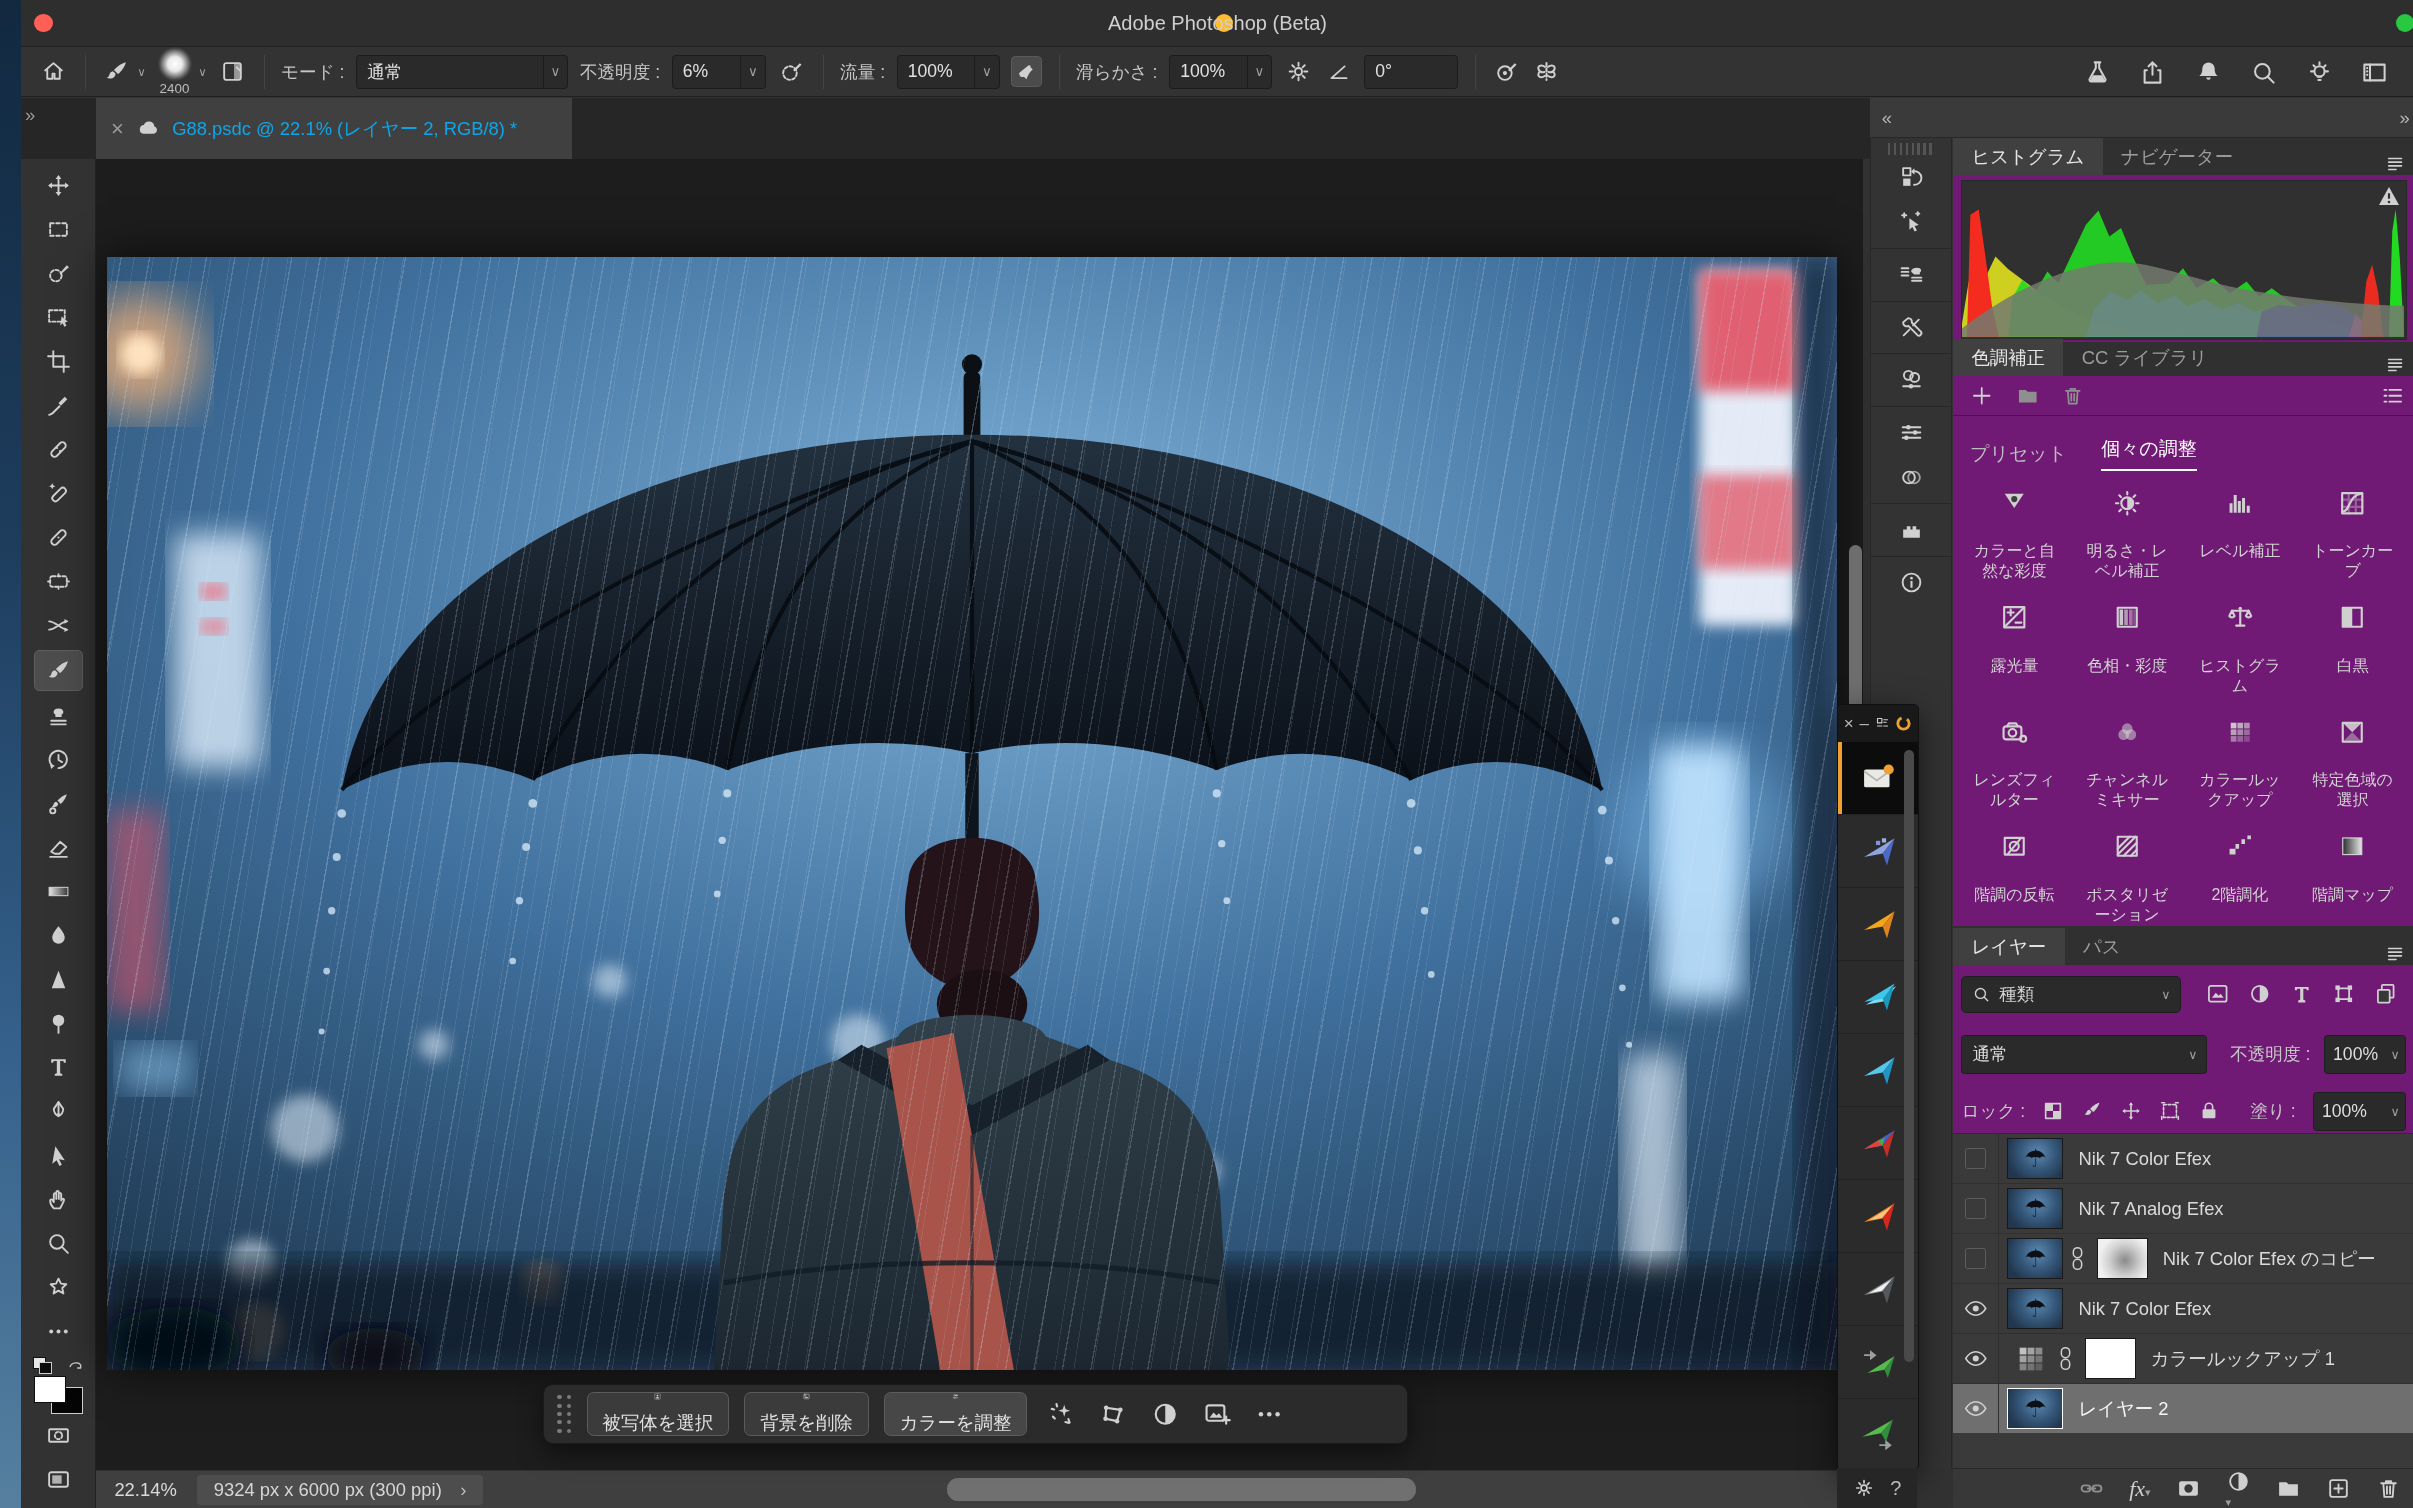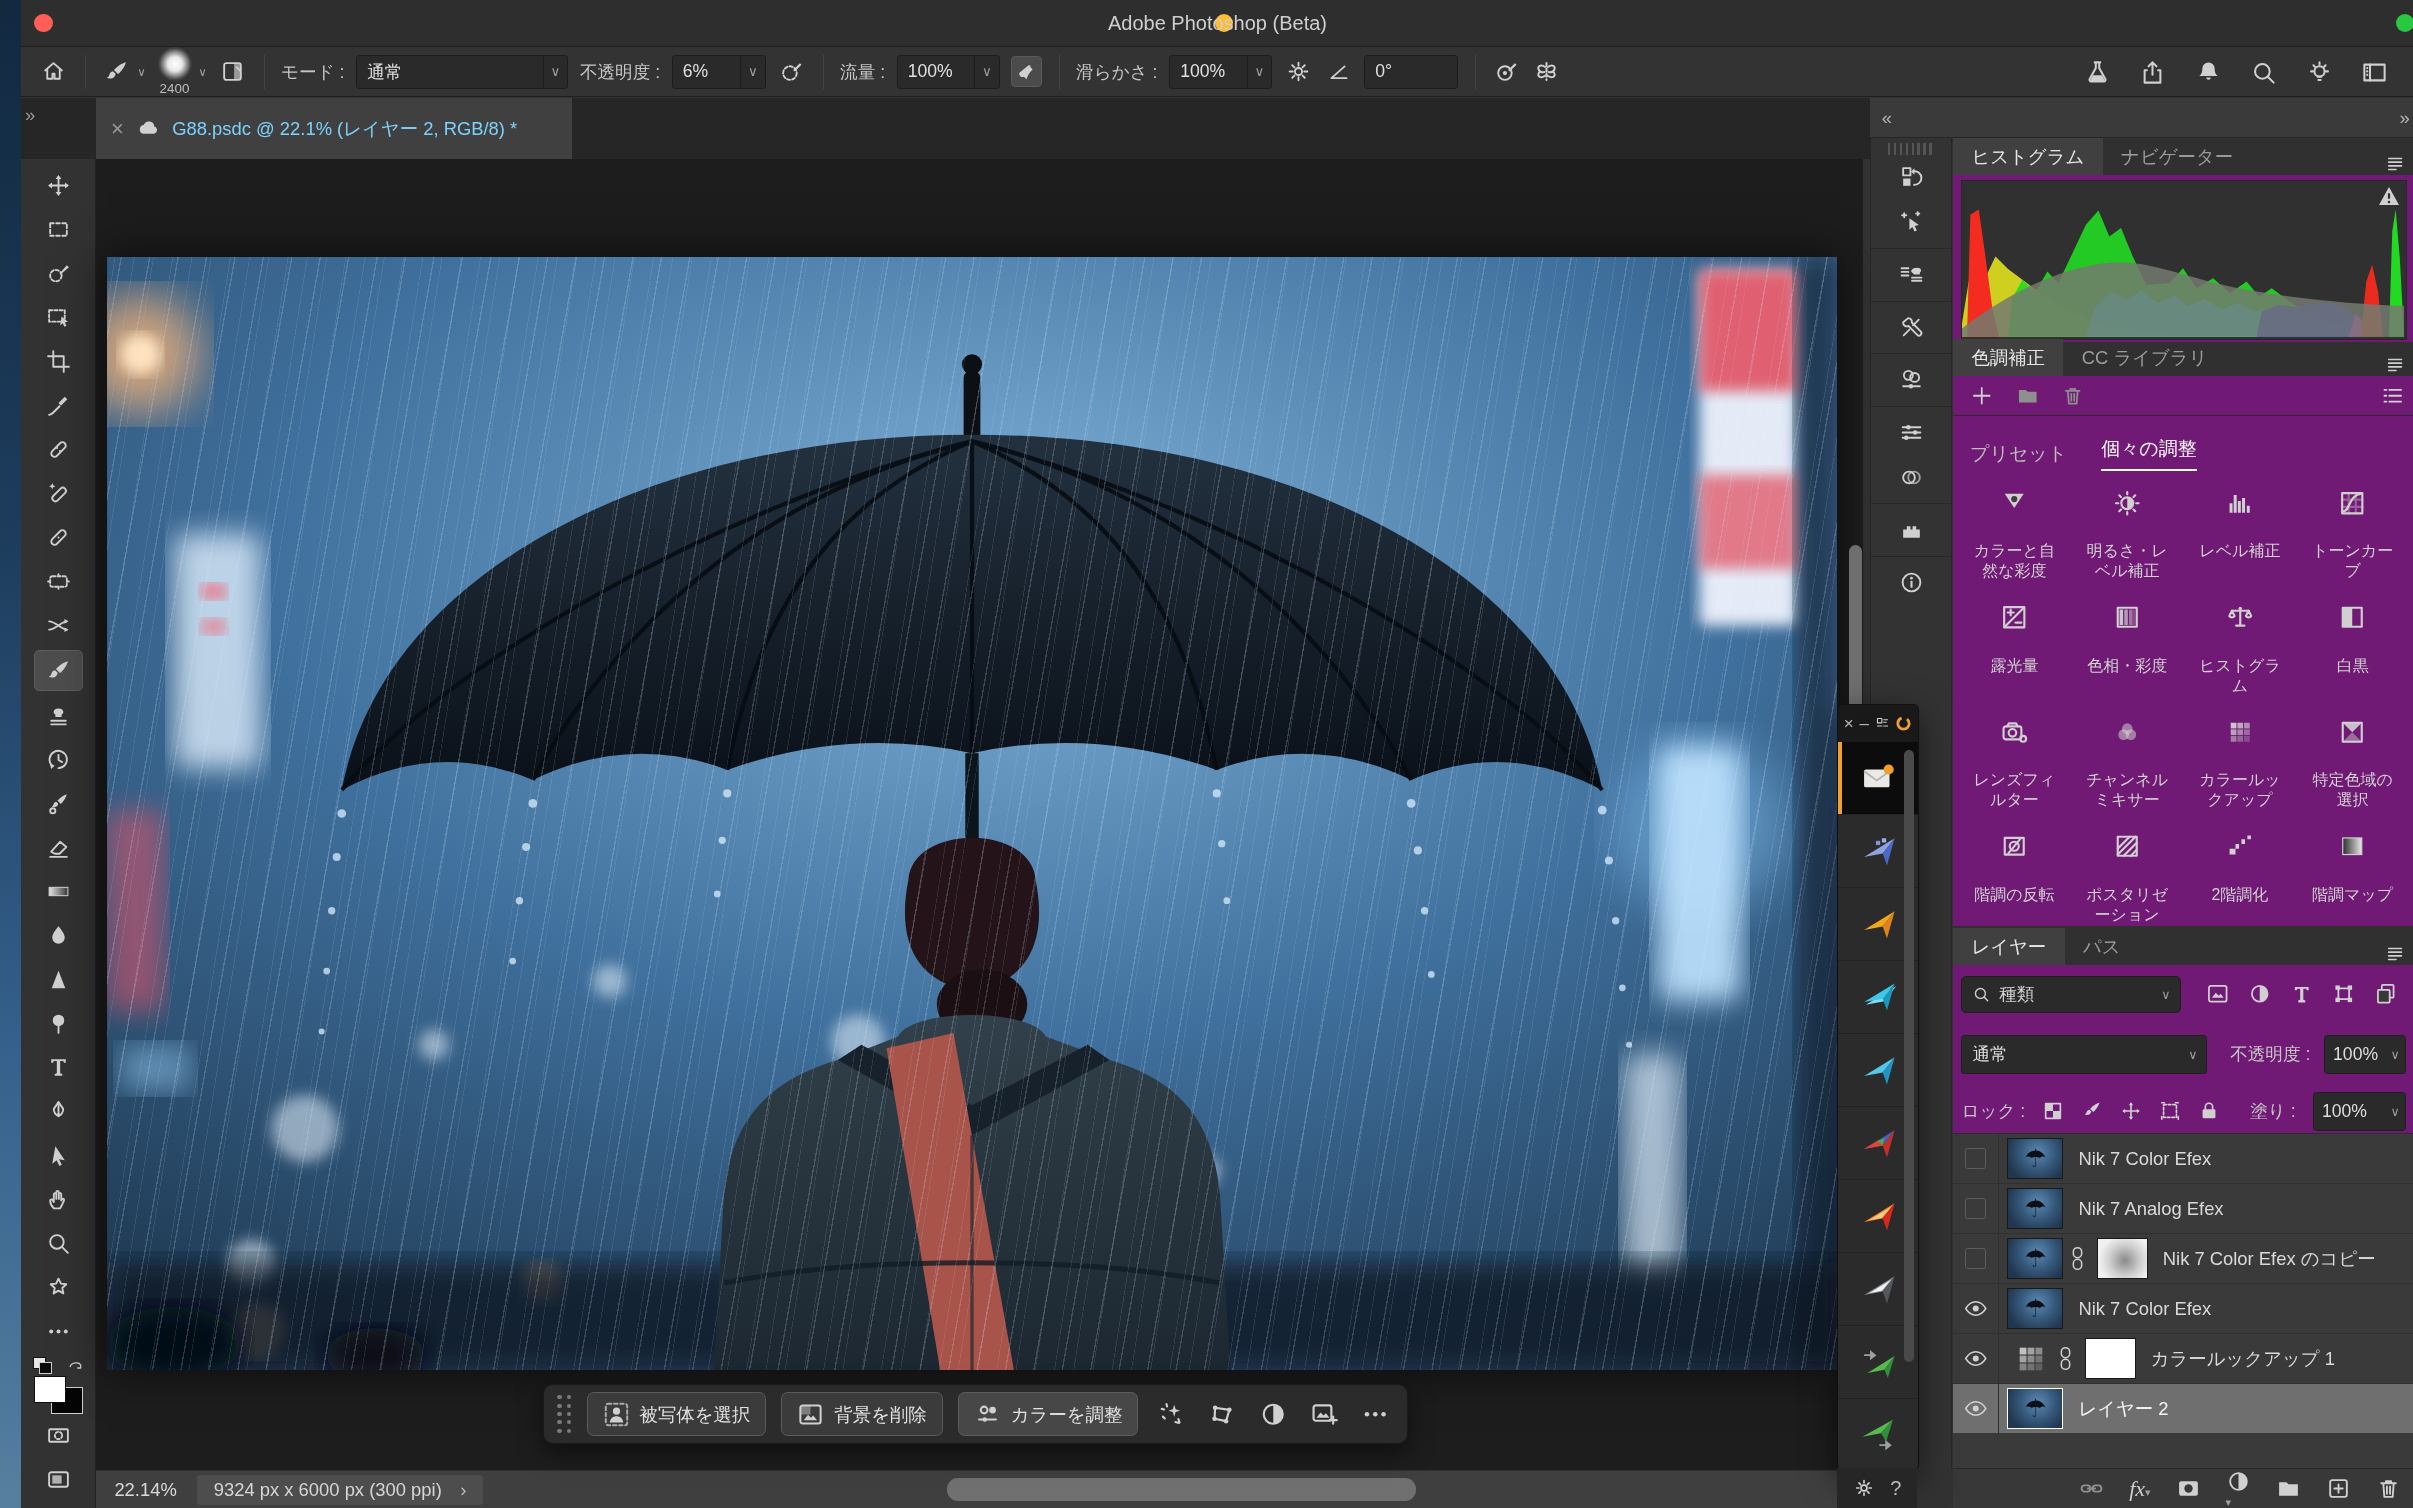--- a/index.html
+++ b/index.html
@@ -32,21 +32,21 @@
   .obico.on{background:#4b4b4b;border:0.8px solid #5a5a5a;}
   .tinychev{font-size:11.7px;color:#9f9f9f;margin-left:-5px;}
   .hdricons{position:absolute;right:25px;top:47px;height:50px;display:flex;align-items:center;gap:28.5px;}
   .brushprev{width:34px;height:34px;border-radius:50%;
     background:radial-gradient(circle,#ffffff 0%,#e8e8e8 30%,rgba(120,120,120,.25) 65%,rgba(60,60,60,0) 75%);}
   .bp-num{font-size:13.4px;color:#bdbdbd;text-align:center;margin-top:-3.4px;}
   
   .tabstrip{left:21px;top:98px;width:1850px;height:61px;background:#262626;display:flex;align-items:flex-end;}
   .doctab{margin-left:75px;width:476px;height:61px;background:#404040;display:flex;align-items:center;gap:11.7px;padding:0 15px;box-sizing:border-box;}
   .doctab .x{color:#9a9a9a;font-size:22px;}
-  .doctab .t{font-size:18.4px;color:#7dd3fc;white-space:nowrap;overflow:hidden;}
+  .doctab .t{font-size:18.4px;color:#0ea5e9;white-space:nowrap;overflow:hidden;}
   .collapse{position:absolute;left:25px;top:104px;color:#9a9a9a;font-size:18.4px;letter-spacing:-1.7px;}
   .dockhdr{left:1870px;top:98px;width:543px;height:40px;background:#3a3a3a;border-bottom:0.8px solid #272727;
     display:flex;align-items:center;justify-content:space-between;padding:0 11.7px;box-sizing:border-box;color:#b5b5b5;font-size:18.4px;}
   
   .toolbar{left:21px;top:159px;width:75px;height:1349px;background:#323232;border-right:0.8px solid #222;
     display:flex;flex-direction:column;align-items:center;padding-top:6.7px;box-sizing:border-box;}
   .tool{width:47px;height:39px;display:flex;align-items:center;justify-content:center;flex:0 0 auto;border-radius:5px;margin-bottom:5px;}
   .tool.active{background:#4d4d4d;border:0.8px solid #5e5e5e;}
   .fgbg{position:relative;width:54px;height:55px;flex:0 0 auto;margin-top:1.7px;margin-bottom:3.4px;}
   .fgbg .mini-f{position:absolute;left:1.7px;top:0;width:11px;height:9.2px;background:#e8e8e8;border:1.7px solid #111;}
@@ -61,21 +61,21 @@
   .rain2{left:107px;top:257px;width:1730px;height:1113px;
     background:repeating-linear-gradient(99deg,rgba(190,216,240,0) 0 7.5px,rgba(190,216,240,.13) 7.5px 8.4px,rgba(190,216,240,0) 8.4px 19px);}
   .vscroll{left:1849px;top:545px;width:13.4px;height:235px;background:#6e6e6e;border-radius:6.7px;}
   
   .taskbar{left:543px;top:1384px;width:865px;height:60px;background:#2b2b2b;border:0.8px solid #1a1a1a;
     border-radius:10px;box-shadow:0 8.4px 25px rgba(0,0,0,.5);display:flex;align-items:center;gap:15px;
     padding:0 13.4px;box-sizing:border-box;z-index:6;}
   .grip{display:grid;grid-template-columns:5px 5px;grid-gap:4.2px;}
   .grip i{width:4.2px;height:4.2px;border-radius:50%;background:#7a7a7a;}
   .tbtn{height:42px;background:#3b3b3b;border:0.8px solid #5c5c5c;border-radius:6.7px;display:flex;
-    align-items:center;gap:10px;padding:0 15px;font-size:18.4px;color:#e2e2e2;white-space:nowrap;}
+    align-items:center;gap:10px;padding:0 15px;font-size:18.4px;color:#e2e2e2;white-space:nowrap;flex-direction:column;}
   .tbtn.hl{background:#474747;}
   .tbico{width:37px;height:37px;display:flex;align-items:center;justify-content:center;}
   
   .bottombar{left:96px;top:1471px;width:1741px;height:38px;background:#3f3f3f;display:flex;align-items:center;}
   .zoomtxt{font-size:18.4px;color:#dadada;margin-left:18.4px;}
   .sizebox{margin-left:20px;background:#4d4d4d;border-radius:3.4px;height:30px;display:flex;align-items:center;
     gap:18.4px;padding:0 17px;font-size:18.4px;color:#d6d6d6;}
   .hthumb{position:absolute;left:947px;top:1478px;width:469px;height:22.6px;background:#707070;border-radius:11px;}
   
   .dockcol{left:1870px;top:138px;width:80px;height:1330px;background:#333333;border-left:0.8px solid #272727;

